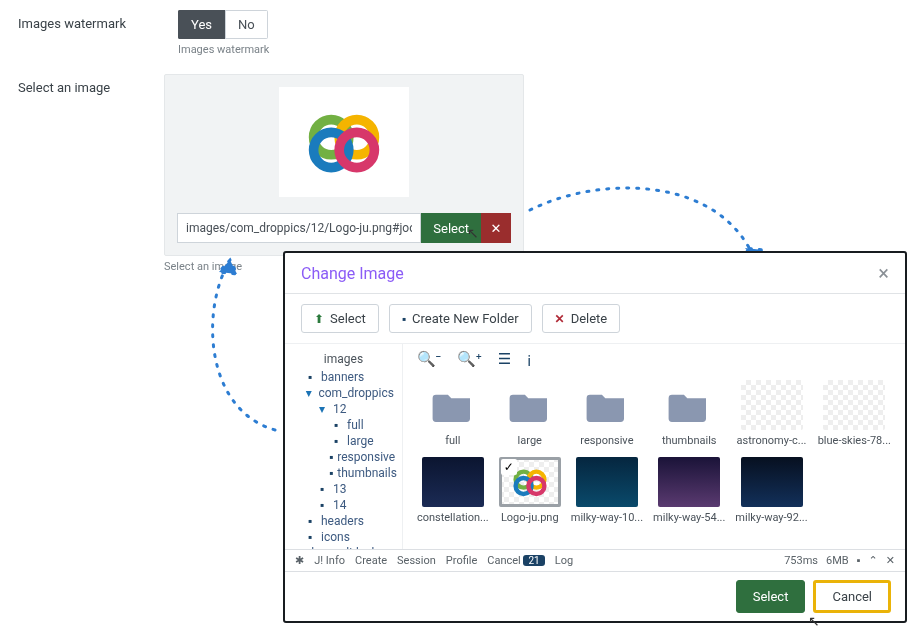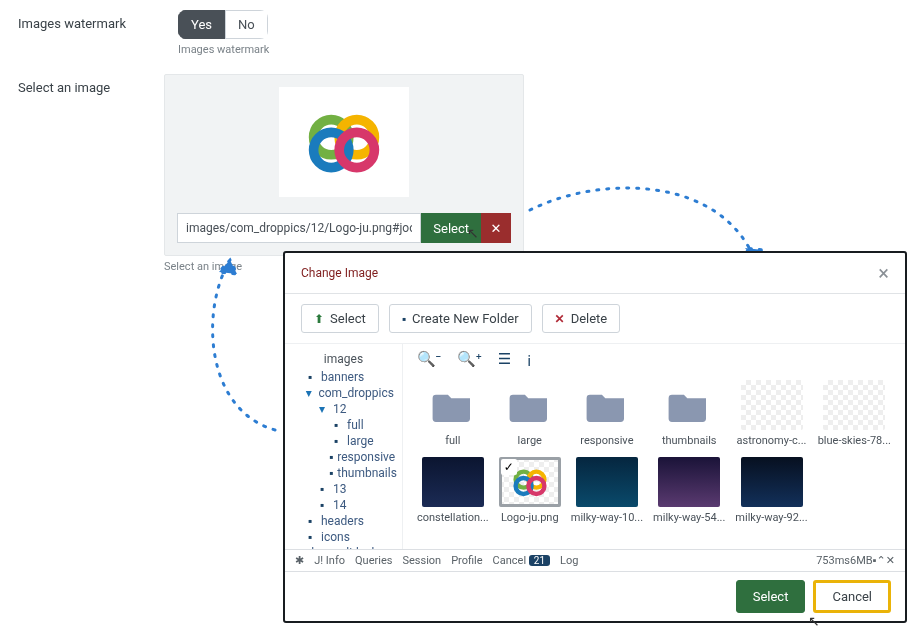--- a/index.html
+++ b/index.html
@@ -4,21 +4,21 @@
 <style>
 * { box-sizing: border-box; margin: 0; padding: 0; font-family: -apple-system, BlinkMacSystemFont, "Segoe UI", Roboto, Helvetica, Arial, sans-serif; }
 body { width: 920px; height: 632px; position: relative; background: #fff; overflow: hidden; }
 
 
 .settings { position: absolute; left: 0; top: 0; width: 542px; padding: 10px 18px; }
 .row { display: flex; align-items: flex-start; margin-bottom: 18px; }
 .row-label { width: 160px; font-size: 13px; color: #3a4248; padding-top: 6px; }
 .row-body { flex: 1; }
 
-.toggle { display: inline-flex; border-radius: 8px; overflow: hidden; font-size: 13px; }
+.toggle { display: inline-flex; border-radius: 2px; overflow: hidden; font-size: 13px; }
 .toggle span { padding: 6px 12px; border: 1px solid #ced4da; cursor: pointer; display:inline-block }
 .toggle .yes { background: #495057; color: #fff; border-color: #495057; }
 .toggle .no { background: #fff; color: #495057; }
 .helper { font-size: 11px; color: #7a8288; margin-top: 4px; }
 
 .image-picker { background: #f1f3f4; border: 1px solid #e4e7e9; border-radius: 2px; padding: 12px; width: 360px; }
 .preview { background: #fff; width: 130px; height: 110px; margin: 0 auto 16px; display: flex; align-items: center; justify-content: center; }
 .preview svg { width: 80px; height: 80px; }
 .path-row { display: flex; align-items: stretch; }
 .path-input { flex: 1; font-size: 12px; padding: 6px 8px; border: 1px solid #ced4da; background: #fff; color: #495057; height: 30px; }
@@ -27,21 +27,21 @@
 .btn-clear { background: #9a2d2d; color: #fff; width: 30px; justify-content:center; }
 .cursor-small { position: absolute; left: 467px; top: 225px; font-size: 14px; color: #333; }
 
 
 .arrow { position: absolute; stroke: #2d7dd2; stroke-width: 3; stroke-dasharray: 2 8; fill: none; stroke-linecap: round; }
 .arrow-head { fill: #2d7dd2; }
 
 
 .modal { position: absolute; left: 283px; top: 251px; width: 624px; height: 372px; border: 2px solid #181c20; background: #fff; border-radius: 3px; display: flex; flex-direction: column; }
 .modal-head { display: flex; justify-content: space-between; align-items: center; padding: 10px 16px; border-bottom: 1px solid #e0e3e6; }
-.modal-title { font-size: 12px; color: #7f1d1d; font-weight: 400; }
+.modal-title { font-size: 16px; color: #8b5cf6; font-weight: 400; }
 .close-x { font-size: 20px; color: #8a9096; cursor: pointer; line-height: 1; }
 
 .toolbar { padding: 10px 16px; display: flex; gap: 10px; border-bottom: 1px solid #eef0f2; }
 .tbtn { font-size: 13px; padding: 6px 12px; border: 1px solid #ced4da; background: #fff; border-radius: 3px; cursor: pointer; display: inline-flex; align-items: center; gap: 6px; color: #3a4248; }
 .tbtn .ic { font-size: 12px; }
 .ic-upload { color: #2c7a3d; }
 .ic-folder { color: #1b4265; }
 .ic-delete { color: #b02a37; font-weight: bold; }
 
 .body-split { flex: 1; display: flex; overflow: hidden; }
@@ -61,21 +61,21 @@
 .cell { text-align: center; }
 .thumb { width: 62px; height: 50px; margin: 0 auto 4px; background: #e9ecef; border-radius: 2px; display: flex; align-items: center; justify-content: center; position: relative; overflow:hidden; }
 .thumb.folder { background: transparent; }
 .thumb.folder svg { width: 42px; height: 34px; }
 .thumb.selected { outline: 3px solid #9aa0a6; outline-offset: -3px; }
 .check { position: absolute; top: 2px; left: 2px; width: 16px; height: 16px; background: #fff; border-radius: 2px; display:flex; align-items:center; justify-content:center; font-size:12px; color:#000; }
 .thumb.trans { background-image: linear-gradient(45deg,#eee 25%,transparent 25%,transparent 75%,#eee 75%),linear-gradient(45deg,#eee 25%,transparent 25%,transparent 75%,#eee 75%); background-size: 10px 10px; background-position: 0 0, 5px 5px; background-color:#fff; }
 .cap { font-size: 11px; color: #4a525a; white-space: nowrap; overflow: hidden; text-overflow: ellipsis; }
 
 .debugbar { border-top: 1px solid #dcdfe3; padding: 4px 10px; font-size: 11px; color: #5a6268; display: flex; align-items: center; gap: 10px; }
-.debugbar .right { margin-left: auto; display: flex; align-items: center; }
+.debugbar .right { margin-left: auto; display: flex; align-items: center; gap: 8px; }
 .badge { background: #1b4265; color: #fff; border-radius: 3px; padding: 0 5px; font-size: 10px; }
 
 .footer { border-top: 1px solid #dcdfe3; padding: 8px 14px; display: flex; justify-content: flex-end; gap: 8px; }
 .fbtn { font-size: 13px; padding: 6px 16px; border-radius: 3px; cursor: pointer; }
 .fbtn-primary { background: #2f6f3e; color: #fff; border: 1px solid #2f6f3e; }
 .fbtn-cancel { background: #fff; color: #3a4248; border: 3px solid #eab308; }
 .cursor-big { position:absolute; left: 808px; top: 613px; font-size:14px; color:#333; }
 
 
 .sky1 { background: linear-gradient(#2b3a55,#b87550); }
@@ -281,21 +281,21 @@
           <div class="cell">
             <div class="thumb sky7"></div>
             <div class="cap">milky-way-92...</div>
           </div>
         </div>
     </div>
   </div>
   <div class="debugbar">
     <span>✱</span>
     <span>J! Info</span>
-    <span>Queries</span>
+    <span>Create</span>
     <span>Session</span>
     <span>Profile</span>
     <span><span>Cancel</span> <span class="badge">21</span></span>
     <span>Log</span>
     <span class="right">
       <span>753ms</span>
       <span>6MB</span>
       <span>▪</span>
       <span>⌃</span>
       <span>✕</span>

